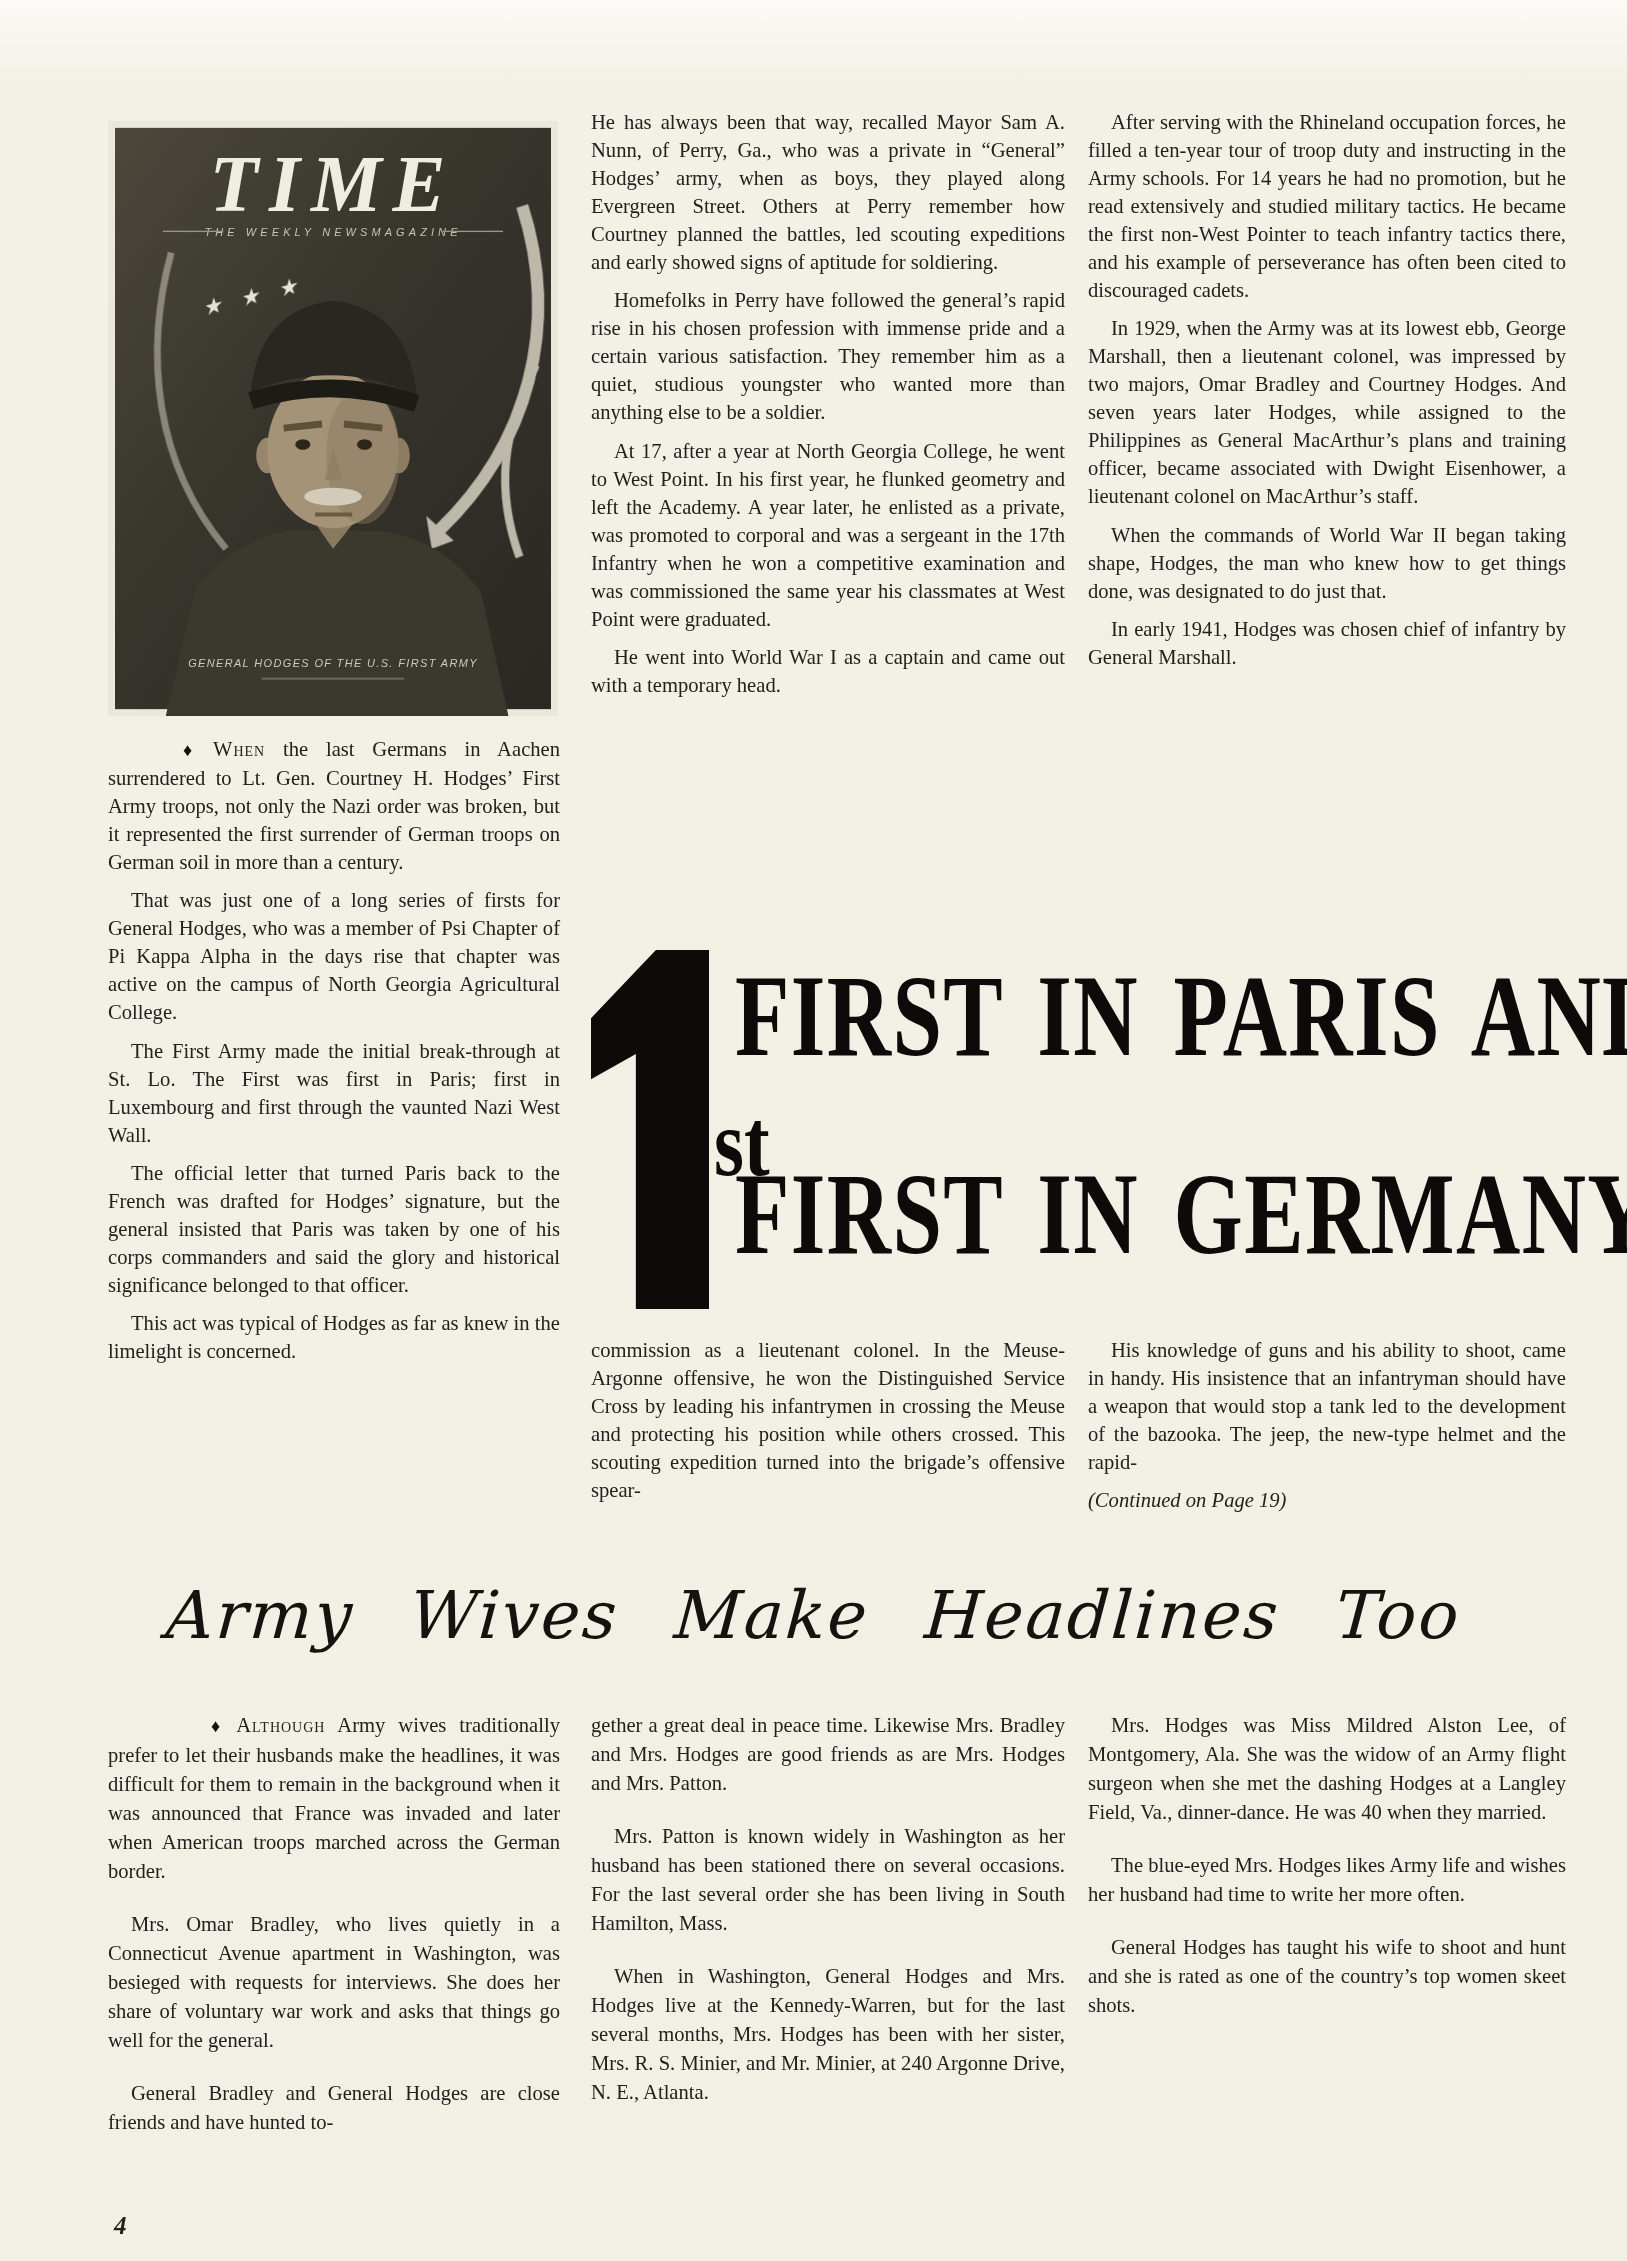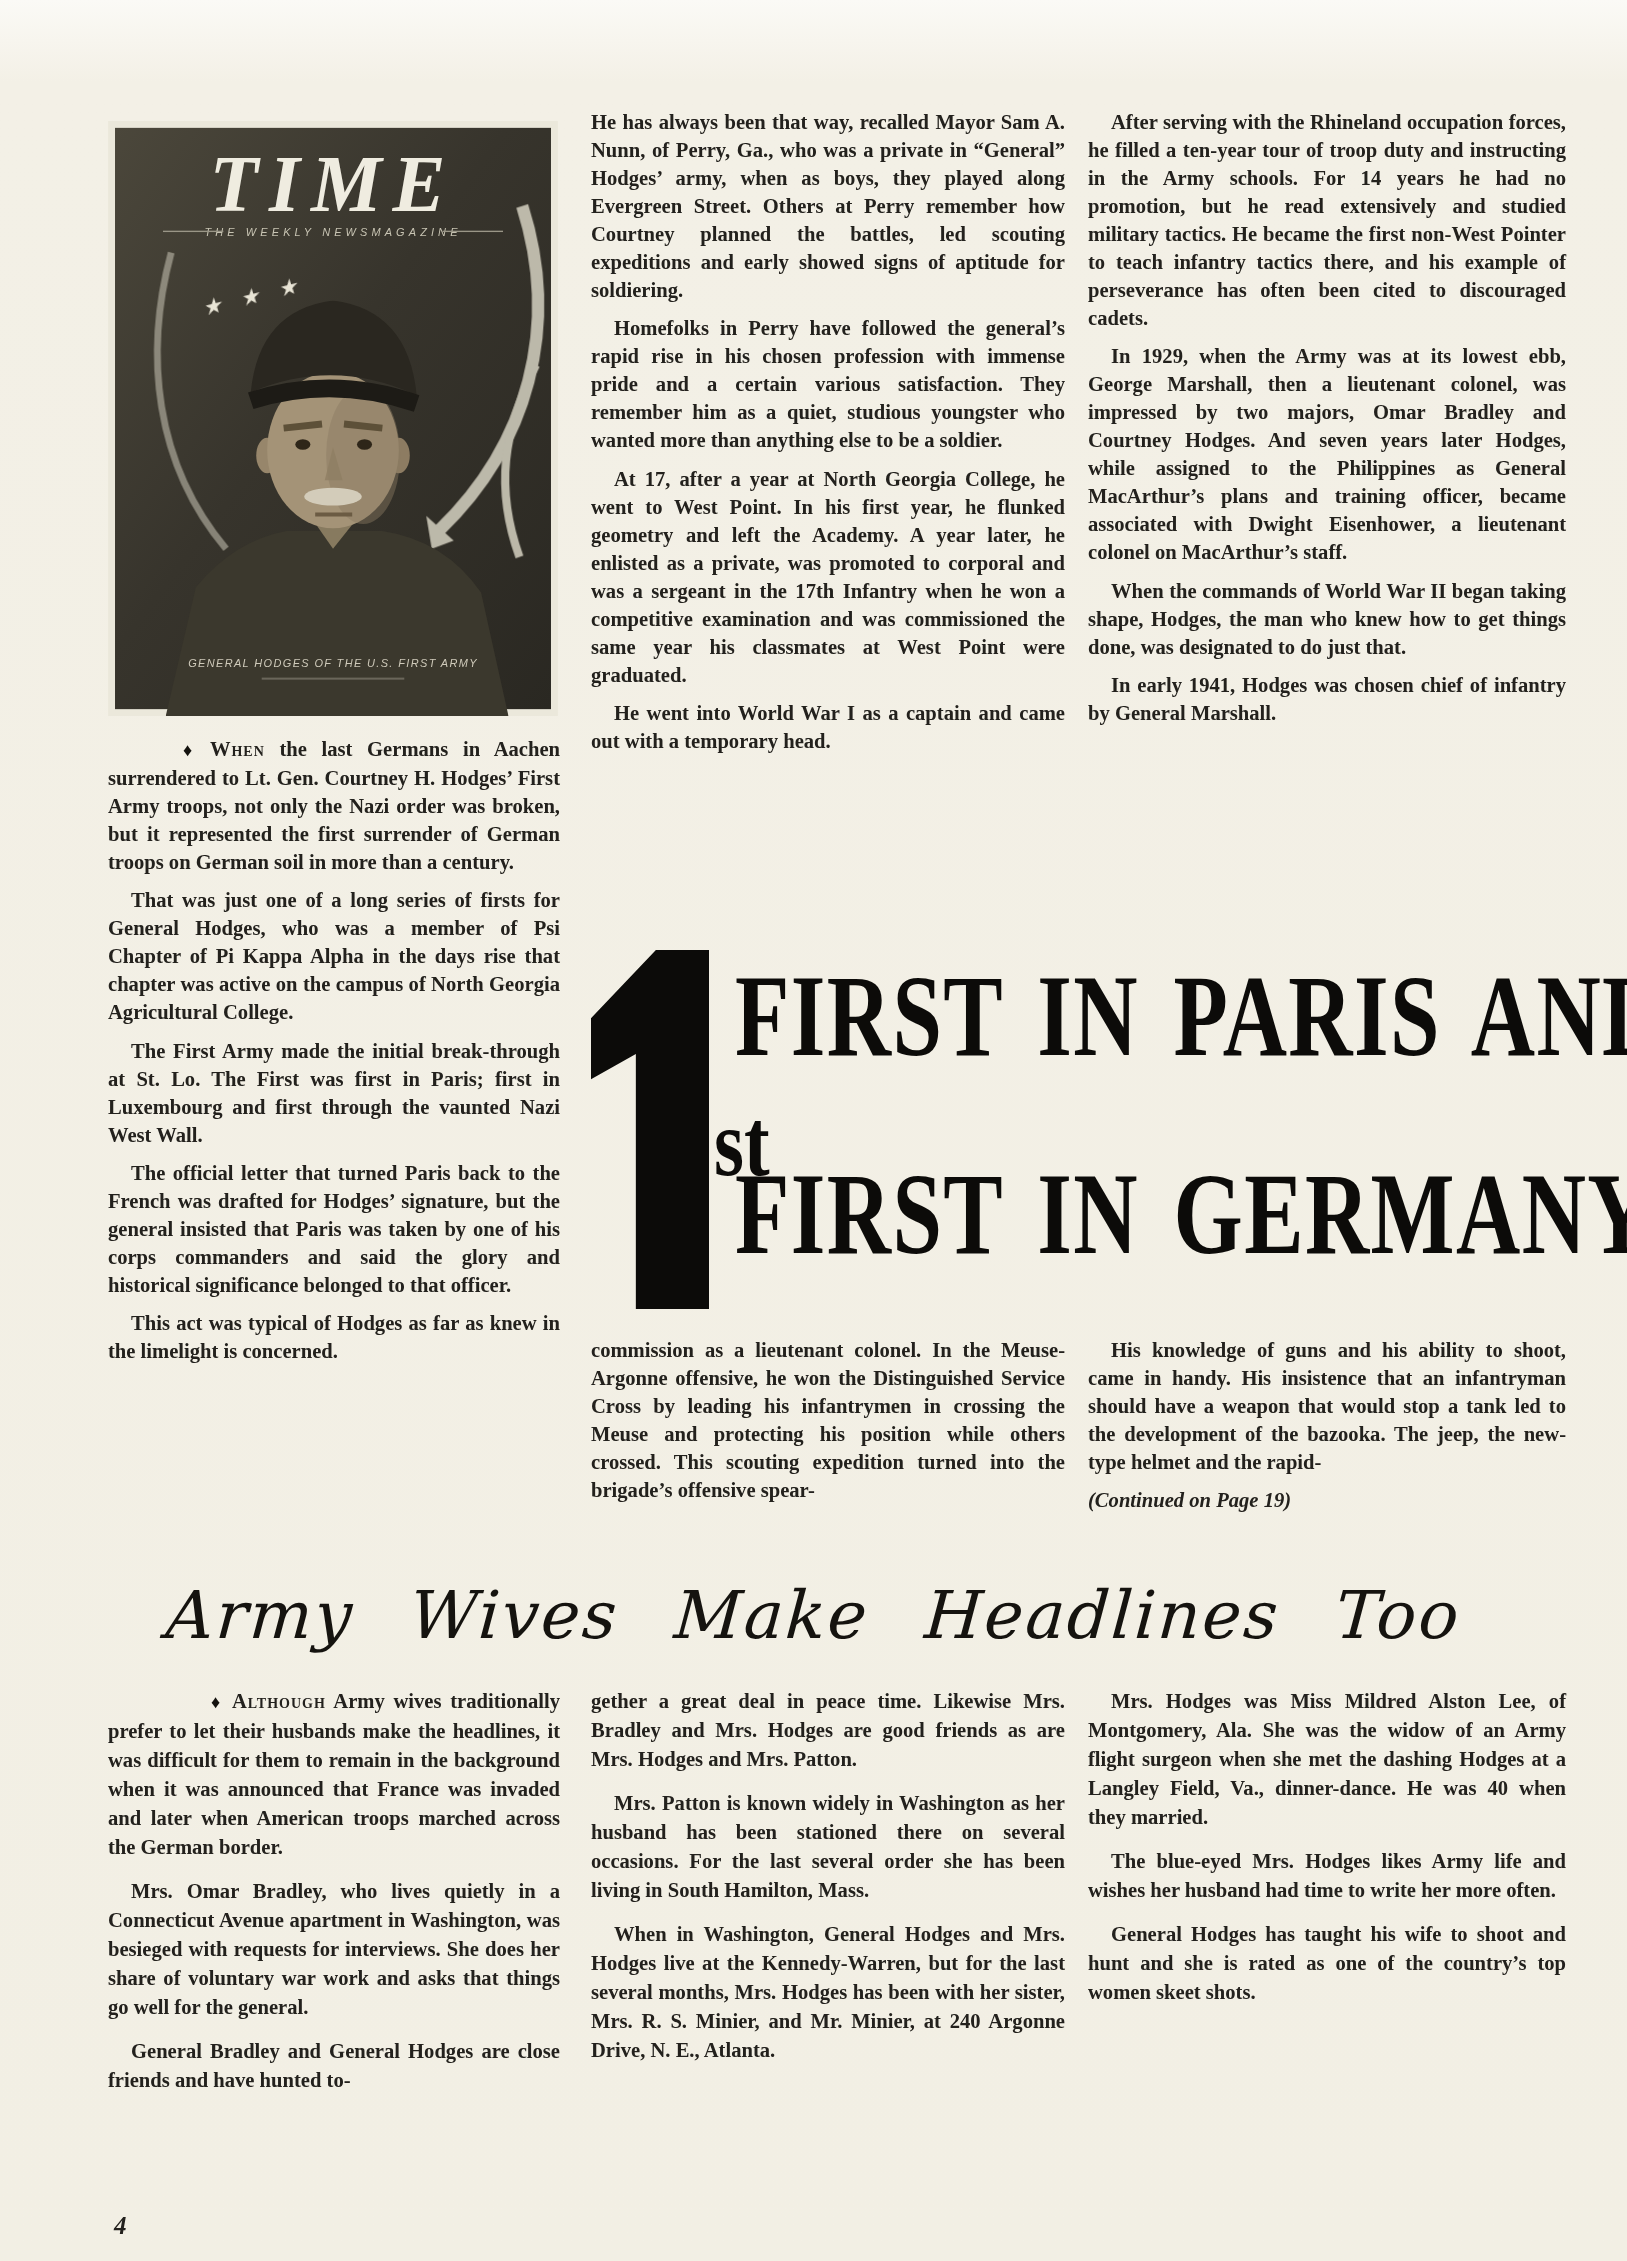--- a/index.html
+++ b/index.html
@@ -6,27 +6,27 @@
   .page {
     position:relative; width:1627px; height:2261px;
     background:linear-gradient(#fbfaf6 0px, #f3f0e6 82px, #f2efe4 100%);
     overflow:hidden;
     font-family:"Liberation Serif", serif;
     color:#23211d;
   }
   .cover { position:absolute; left:108px; top:121px; width:450px; height:595px; margin:0;font-style:italic; }
   .cover svg { display:block; width:100%; height:100%; }
 
-  .col { position:absolute; text-align:justify; font-size:20.6px; line-height:28px;font-weight:bold; }
+  .col { position:absolute; text-align:justify; font-size:20.6px; line-height:28px; }
   .col p { margin:0 0 10.3px 0; text-indent:23px; }
   .col p.flush { text-indent:0; }
   .col p.lead { text-indent:75px; }
   #a2c1 p.lead { text-indent:103px; }
   .a2col { line-height:29px; }
-  .a2col p { margin-bottom:15px; }
+  .a2col p { margin-bottom:15px;margin-top:24px; }
   .lead-word { font-variant:small-caps; letter-spacing:1px; }
   .diamond { font-size:18px; padding-right:8.2px; color:#14120e; }
   .continued { font-style:italic; text-indent:103px; }
 
   #a1c2top { left:591px;  top:108px;  width:474px; }
   #a1c3top { left:1088px; top:108px;  width:478px; }
   #a1c1    { left:108px;  top:735px; width:452px; }
   #a1c2bot { left:591px;  top:1336px; width:474px; }
   #a1c3bot { left:1088px; top:1336px; width:478px; }
   #a2c1    { left:108px;  top:1687px; width:452px; }

